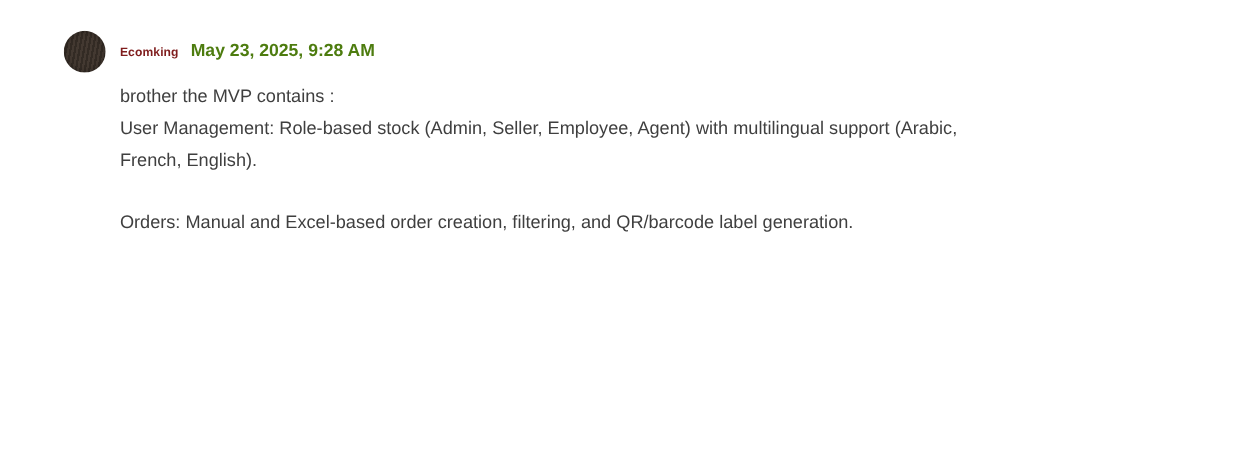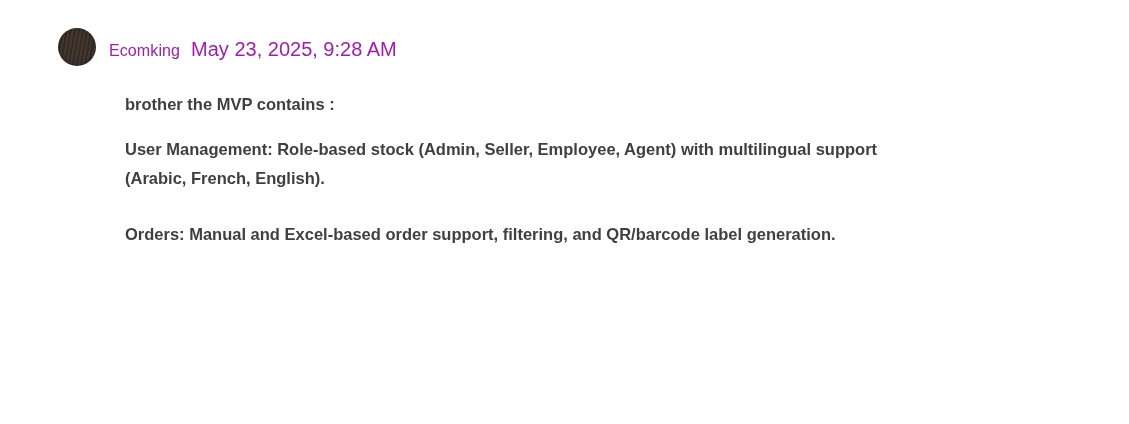--- a/index.html
+++ b/index.html
@@ -39,43 +39,42 @@
   .header {
     position: absolute;
     left: 109px;
     top: 38px;
     display: flex;
     align-items: baseline;
     gap: 11px;
     white-space: nowrap;
   }
   .author {
-    font-size: 16px;
-    font-weight: normal;
-    color: #a21caf;
+    font-size: 11px;
+    font-weight: bold;
+    color: #7f1d1d;
     letter-spacing: 0.1px;
   }
   .timestamp {
-    font-size: 20px;
-    color: #a21caf;
-    font-weight: normal;
+    font-size: 16px;
+    color: #4d7c0f;
+    font-weight: bold;
   }
   .body {
     position: absolute;
     left: 109px;
     top: 74px;
     width: 800px;
     font-size: 16.5px;
     line-height: 29px;
     color: #3f3f3f;
   }
   .para {
-    margin: 16px;
+    margin: 0;
     white-space: pre-wrap;
-    font-weight: bold;
   }
   .para + .para {
     margin-top: 27px;
   }
   .para-tight + .para-tight {
     margin-top: 0;
   }
 </style>
 </head>
 <body>
@@ -85,16 +84,16 @@
   <div class="avatar"></div>
 
   <div class="header">
     <span class="author">Ecomking</span>
     <span class="timestamp">May 23, 2025, 9:28 AM</span>
   </div>
 
   <div class="body">
     <p class="para para-tight">brother the MVP contains :</p>
     <p class="para para-tight">User Management: Role-based stock (Admin, Seller, Employee, Agent) with multilingual support (Arabic, French, English).</p>
-    <p class="para">Orders: Manual and Excel-based order support, filtering, and QR/barcode label generation.</p>
+    <p class="para">Orders: Manual and Excel-based order creation, filtering, and QR/barcode label generation.</p>
   </div>
 
 </div>
 
 </body></html>

